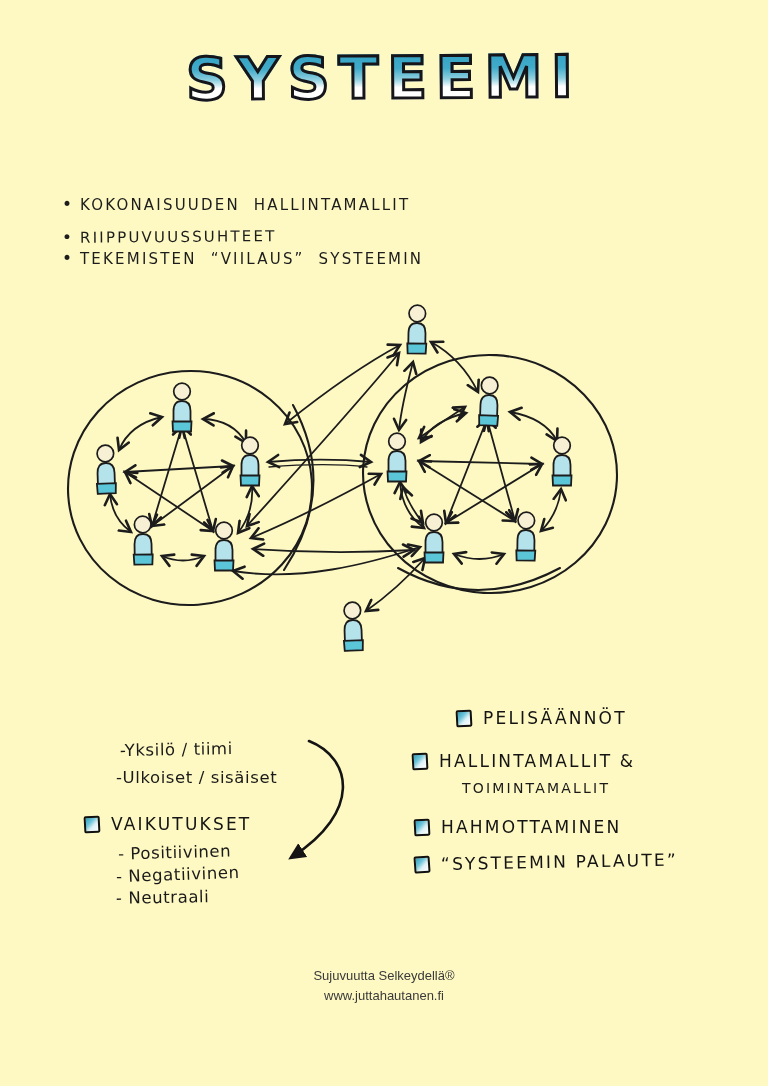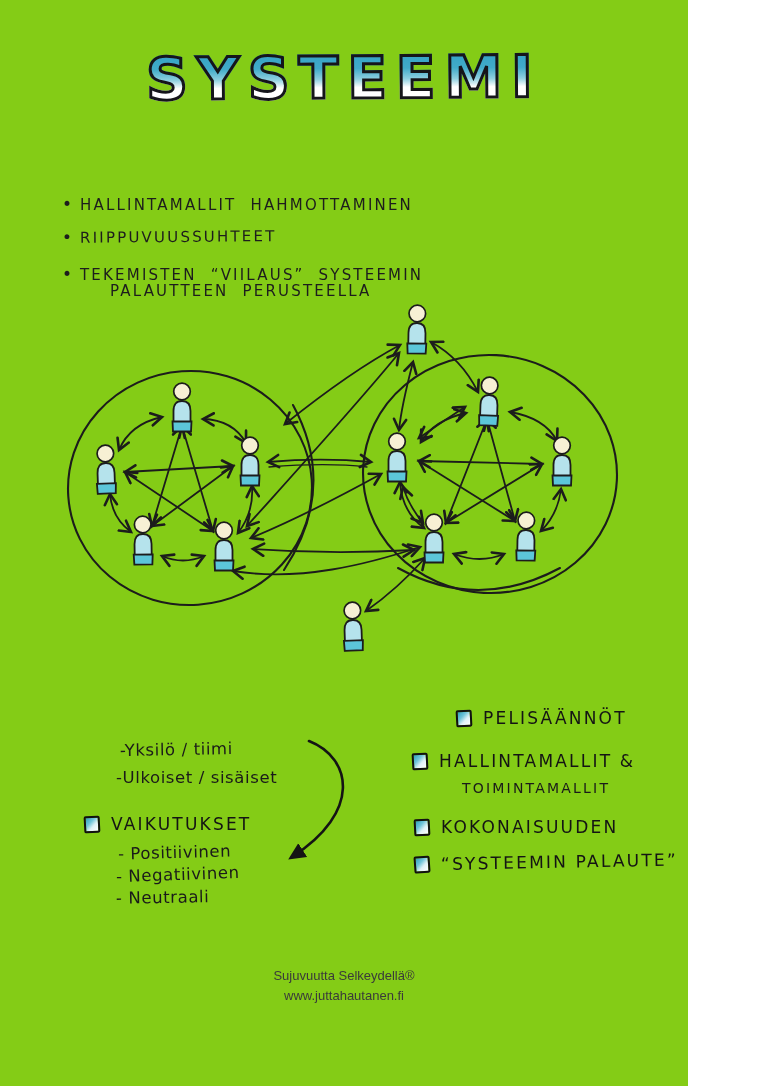--- a/index.html
+++ b/index.html
@@ -1,19 +1,19 @@
 <!DOCTYPE html>
 <html><head>
 <meta charset="utf-8">
 <style>
   * { margin:0; padding:0; box-sizing:border-box; }
   html,body { background:#ffffff; }
   .page {
-    position:relative; width:688px; height:1086px;
-    background:#84cc16; overflow:hidden;
+    position:relative; width:768px; height:1086px;
+    background:#fef9c3; overflow:hidden;
     font-family:"DejaVu Sans", sans-serif; color:#1c1c1c;
   }
 
   
   .title {
     position:absolute; top:44px; left:0; width:100%;
     text-align:center; font-weight:bold; font-size:58px; letter-spacing:9px;
     -webkit-text-stroke:3px #15151a;
     background:linear-gradient(to bottom,#2d9ec2 0%, #41abc9 36%, #8fd0e0 52%, #ffffff 64%, #ffffff 100%);
     -webkit-background-clip:text; background-clip:text; color:transparent;
@@ -25,21 +25,21 @@
 
   
   .bline {
     position:absolute; left:62px;
     font-size:15px; letter-spacing:2.2px; word-spacing:7px;
     color:#1d1d1d; white-space:nowrap;
   }
   .bline .dot { display:inline-block; width:18px; font-size:17px; }
   .b1 { top:194px; }
   .b2 { top:226px; transform:rotate(-0.5deg); }
-  .b3 { top:264px; }
+  .b3 { top:248px; }
   .b4 { top:282px; left:110px; }
 
   
   .diagram { position:absolute; left:0; top:0; width:768px; height:1086px; }
   .ring  { fill:none; stroke:#1c1c1c; stroke-width:2.1; stroke-linecap:round; }
   .arr   { fill:none; stroke:#1c1c1c; stroke-width:1.8; stroke-linecap:round; }
   .thin  { fill:none; stroke:#1c1c1c; stroke-width:1.3; stroke-linecap:round; }
   .larr  { fill:none; stroke:#141414; stroke-width:2.6; stroke-linecap:round; }
   .phead { fill:#f7f0d4; stroke:#1c1c1c; stroke-width:1.7; }
   .pbody { fill:#b5e3ec; stroke:#1c1c1c; stroke-width:1.8; }
@@ -76,24 +76,23 @@
     font-size:13px; line-height:1.55; color:#3a3a3a;
   }
 </style>
 </head>
 <body>
 
 <div class="page">
 
   <h1 class="title">SYSTEEMI</h1>
 
-  <div class="bline b1"><span class="dot">•</span><span>HALLINTAMALLIT HAHMOTTAMINEN</span></div>
+  <div class="bline b1"><span class="dot">•</span><span>KOKONAISUUDEN HALLINTAMALLIT</span></div>
   <div class="bline b2"><span class="dot">•</span><span>RIIPPUVUUSSUHTEET</span></div>
   <div class="bline b3"><span class="dot">•</span><span>TEKEMISTEN “VIILAUS” SYSTEEMIN</span></div>
-  <div class="bline b4">PALAUTTEEN PERUSTEELLA</div>
 
   <svg class="diagram" viewBox="0 0 768 1086" xmlns="http://www.w3.org/2000/svg">
     <defs>
       <marker id="ah" viewBox="0 0 10 10" refX="8" refY="5" markerWidth="8.5" markerHeight="8.5" orient="auto-start-reverse">
         <path d="M1,1 L8,5 L1,9" fill="none" stroke="#1c1c1c" stroke-width="1.7" stroke-linecap="round"></path>
       </marker>
       <marker id="ahs" viewBox="0 0 10 10" refX="7" refY="5" markerWidth="7" markerHeight="7" orient="auto">
         <path d="M0,0.5 L9.5,5 L0,9.5 Z" fill="#141414"></path>
       </marker>
       <g id="peg">
@@ -185,21 +184,21 @@
     <span class="cb"></span>
     <span class="cap">PELISÄÄNNÖT</span>
   </div>
   <div class="row rg2">
     <span class="cb"></span>
     <span class="cap">HALLINTAMALLIT &amp;</span>
   </div>
   <div class="sub rs1">TOIMINTAMALLIT</div>
   <div class="row rg3">
     <span class="cb"></span>
-    <span class="cap">KOKONAISUUDEN</span>
+    <span class="cap">HAHMOTTAMINEN</span>
   </div>
   <div class="row rg4">
     <span class="cb"></span>
     <span class="cap">“SYSTEEMIN PALAUTE”</span>
   </div>
 
   <div class="footer">
     <div>Sujuvuutta Selkeydellä®</div>
     <div>www.juttahautanen.fi</div>
   </div>

